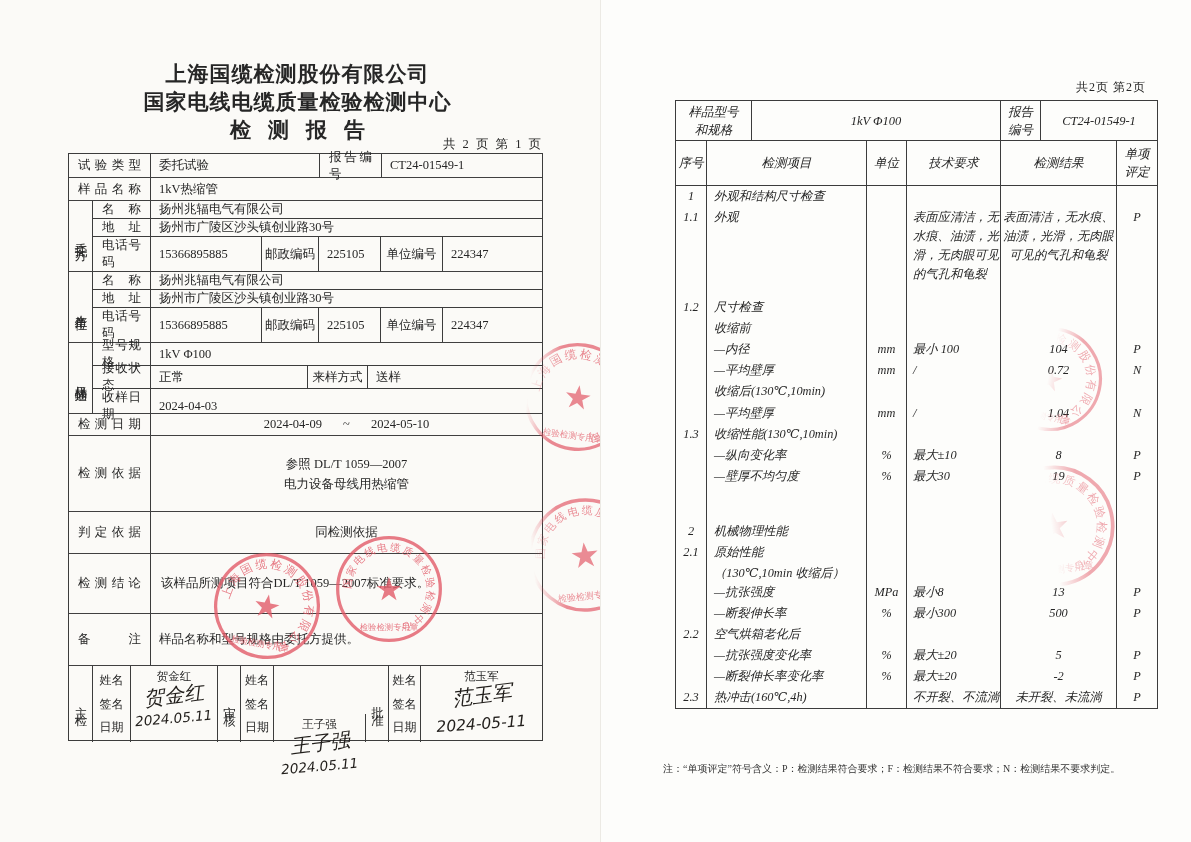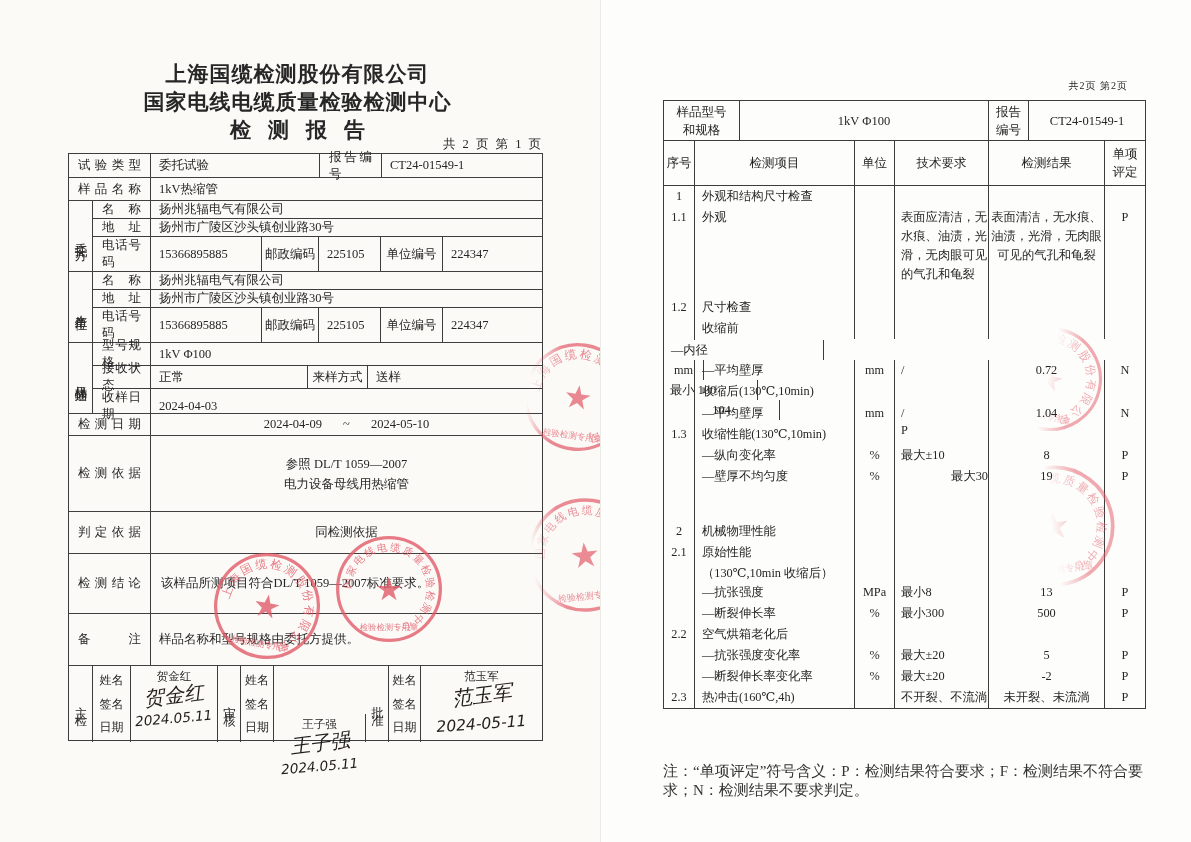--- a/index.html
+++ b/index.html
@@ -9,21 +9,21 @@
 
   .pageL { position:absolute; top:0; left:0; width:600px; height:842px; background:#fbfaf7; overflow:hidden; }
   .pageR { position:absolute; top:0; left:600px; width:591px; height:842px; background:#fdfdfb; border-left:1px solid #eceae4; }
 
   
   .titlebox { position:absolute; left:40px; width:515px; text-align:center; }
   .t1 { top:60px; font-size:21px; font-weight:700; letter-spacing:1px; }
   .t2 { top:88px; font-size:21px; font-weight:700; letter-spacing:1px; }
   .t3 { top:116px; font-size:21px; font-weight:700; letter-spacing:17px; padding-left:17px; }
   .pnote1 { position:absolute; left:68px; top:136px; width:475px; text-align:right; font-size:12.5px; letter-spacing:2px; }
-  .pnote2 { position:absolute; left:44px; top:79px; width:483px; text-align:right; font-size:10px; letter-spacing:1px; }
+  .pnote2 { position:absolute; left:62px; top:79px; width:483px; text-align:right; font-size:12px; letter-spacing:1px; }
 
   
   .lt { position:absolute; left:68px; top:153px; width:475px; height:588px; border:1px solid #3c3c3c; font-size:12.5px; }
   .lt .r, .lt .g { display:flex; border-bottom:1px solid #404040; }
   .lt > .r:last-child { border-bottom:none; }
   .c { border-right:1px solid #3c3c3c; display:flex; align-items:center; overflow:visible; }
   .r .c:last-child, .g .gcol { border-right:none; }
   .gcol { flex:1; display:flex; flex-direction:column; }
   .gcol > .r { border-bottom:1px solid #3c3c3c; }
   .gcol > .r:last-child { border-bottom:none; flex:1; }
@@ -41,36 +41,36 @@
 
   
   .sigcell { flex-direction:column; align-items:center; justify-content:flex-start; overflow:visible; }
   .pname { font-size:11.5px; margin-top:3px; }
   .hand { font-family:"DejaVu Sans",sans-serif; font-style:italic; color:#211e1b; }
   .hsig { font-size:20px; transform:rotate(-7deg); margin-top:-2px; }
   .hdate { font-size:13.5px; transform:rotate(-5deg); margin-top:1px; }
   .hdate-big { font-size:15.5px; transform:rotate(-4deg) translateY(5px); }
 
   
-  .rt { position:absolute; left:62px; top:100px; width:483px; border:1px solid #3c3c3c; font-size:12.5px; }
+  .rt { position:absolute; left:74px; top:100px; width:483px; border:1px solid #3c3c3c; font-size:12.5px;font-style:italic; }
   .rt .hr { display:flex; border-bottom:1px solid #3c3c3c; }
   .rt .hc { border-right:1px solid #3c3c3c; display:flex; align-items:center; justify-content:center; text-align:center; white-space:pre-line; line-height:18px; }
   .rt .hr .hc:last-child { border-right:none; }
   .w76{width:76px;} .w249{width:249px;} .w40{width:40px;} .w31{width:31px;} .w160{width:160px;} .w94{width:94px;} .w116{width:116px;}
   .rbody { display:flex; flex-direction:column; }
   .rrow { display:flex; }
   .rc { border-right:1px solid #3c3c3c; font-size:12.3px; line-height:19px; padding-top:1px; white-space:pre-line; overflow:visible; }
   .rrow .rc:last-child { border-right:none; }
   .rc-no { text-align:center; }
   .rc-item { padding-left:7px; }
   .rc-unit { text-align:center; }
   .rc-req { padding-left:6px; }
   .rc-result { text-align:center; }
   .rc-verdict { text-align:center; }
-  .footnote { position:absolute; left:62px; top:762px; width:505px; font-size:15px; color:#333; }
+  .footnote { position:absolute; left:62px; top:762px; width:505px; font-size:10px; color:#333; }
 
   
   .stamp { position:absolute; pointer-events:none; }
   .fadeL { -webkit-mask-image:linear-gradient(to right, transparent 6%, #000 30%); mask-image:linear-gradient(to right, transparent 6%, #000 30%); }
   .fadeR { -webkit-mask-image:linear-gradient(to right, transparent 48%, #000 72%); mask-image:linear-gradient(to right, transparent 48%, #000 72%); }
 </style>
 </head>
 <body>
 
 <div class="canvas">
@@ -357,21 +357,21 @@
             <div class="rc rc-verdict" style="flex: 1 1 0%;"></div>
           </div>
           <div class="rrow" style="height: 21px;">
             <div class="rc rc-no" style="width: 31px;"></div>
             <div class="rc rc-item" style="width: 160px;">收缩前</div>
             <div class="rc rc-unit" style="width: 40px;"></div>
             <div class="rc rc-req" style="width: 94px;"></div>
             <div class="rc rc-result" style="width: 116px;"></div>
             <div class="rc rc-verdict" style="flex: 1 1 0%;"></div>
           </div>
-          <div class="rrow" style="height: 21px; flex-direction: column;">
+          <div class="rrow" style="height: 21px;">
             <div class="rc rc-no" style="width: 31px;"></div>
             <div class="rc rc-item" style="width: 160px;">—内径</div>
             <div class="rc rc-unit" style="width: 40px;">mm</div>
             <div class="rc rc-req" style="width: 94px;">最小 100</div>
             <div class="rc rc-result" style="width: 116px;">104</div>
             <div class="rc rc-verdict" style="flex: 1 1 0%;">P</div>
           </div>
           <div class="rrow" style="height: 21px;">
             <div class="rc rc-no" style="width: 31px;"></div>
             <div class="rc rc-item" style="width: 160px;">—平均壁厚</div>
@@ -409,21 +409,21 @@
             <div class="rc rc-item" style="width: 160px;">—纵向变化率</div>
             <div class="rc rc-unit" style="width: 40px;">%</div>
             <div class="rc rc-req" style="width: 94px;">最大±10</div>
             <div class="rc rc-result" style="width: 116px;">8</div>
             <div class="rc rc-verdict" style="flex: 1 1 0%;">P</div>
           </div>
           <div class="rrow" style="height: 21px;">
             <div class="rc rc-no" style="width: 31px;"></div>
             <div class="rc rc-item" style="width: 160px;">—壁厚不均匀度</div>
             <div class="rc rc-unit" style="width: 40px;">%</div>
-            <div class="rc rc-req" style="width: 94px; text-align: right;">最大30</div>
+            <div class="rc rc-req" style="width: 94px;">最大30</div>
             <div class="rc rc-result" style="width: 116px;">19</div>
             <div class="rc rc-verdict" style="flex: 1 1 0%;">P</div>
           </div>
           <div class="rrow" style="height: 34px;">
             <div class="rc rc-no" style="width: 31px;"></div>
             <div class="rc rc-item" style="width: 160px;"></div>
             <div class="rc rc-unit" style="width: 40px;"></div>
             <div class="rc rc-req" style="width: 94px;"></div>
             <div class="rc rc-result" style="width: 116px;"></div>
             <div class="rc rc-verdict" style="flex: 1 1 0%;"></div>

